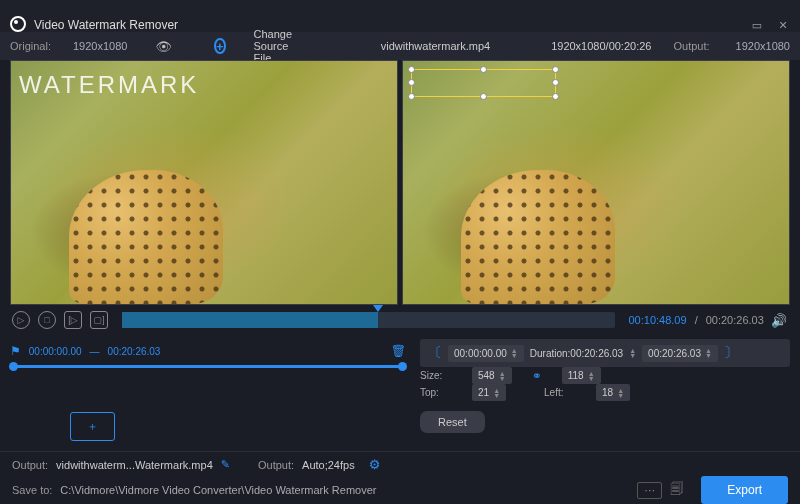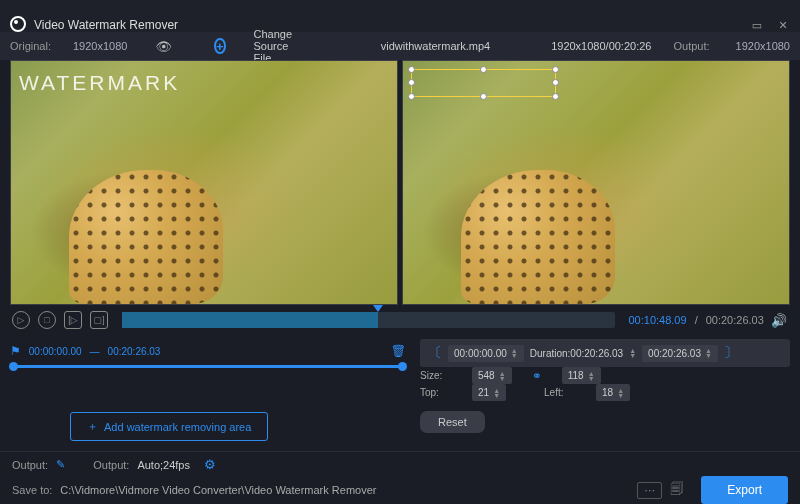--- a/index.html
+++ b/index.html
@@ -15,21 +15,21 @@
 .toolbar .eye{margin-left:6px;color:#bbb;font-size:13px}
 .toolbar .plus{width:16px;height:16px;border:2px solid #2d8cf0;border-radius:50%;display:flex;align-items:center;justify-content:center;color:#2d8cf0;font-size:13px;margin-left:20px;font-weight:bold}
 .toolbar .changesrc{color:#ccc;margin-left:6px}
 .toolbar .fname{margin-left:50px;color:#ccc}
 .toolbar .res{margin-left:39px;color:#ccc}
 .toolbar .outlabel{margin-left:auto;color:#999}
 .previewrow{height:245px;display:flex;padding:0 10px;gap:4px}
 .vpane{flex:1;position:relative;border:1px solid #3a3d45;overflow:hidden}
 .vpane .img{position:absolute;inset:0;background:linear-gradient(135deg,#8a9b4f 0%,#a8b05e 20%,#9ca03c 45%,#b4ae5b 60%,#989c3e 100%)}
 .vpane .img::before{content:'';position:absolute;inset:0;background:radial-gradient(ellipse at 40% 60%,rgba(200,160,80,0.6) 0%,transparent 40%),radial-gradient(ellipse at 30% 70%,rgba(80,50,20,0.5) 0%,transparent 25%)}
-.vpane .wmtext{position:absolute;top:10px;left:8px;color:rgba(255,255,255,0.85);font-size:21px;letter-spacing:3px;font-weight:300}
+.vpane .wmtext{position:absolute;top:10px;left:8px;color:rgba(255,255,255,0.85);font-size:24px;letter-spacing:3px;font-weight:300}
 .vpane .selbox{position:absolute;top:8px;left:8px;width:145px;height:28px;border:1px solid #f5d040}
 .vpane .selbox .handle{position:absolute;width:7px;height:7px;background:#fff;border:1px solid #888;border-radius:50%}
 .cheetah{position:absolute;bottom:0;left:15%;width:40%;height:55%;background:radial-gradient(circle at 30% 30%,#e8c070 0%,#d4a850 40%,#b8903c 100%);border-radius:50% 45% 20% 10%}
 .cheetah::after{content:'';position:absolute;inset:0;background-image:radial-gradient(circle,#3a2810 2px,transparent 3px);background-size:14px 14px;opacity:0.7;border-radius:inherit}
 .controls{height:30px;display:flex;align-items:center;padding:0 12px;gap:8px}
 .ctlbtn{width:18px;height:18px;border:1.5px solid #888;border-radius:50%;display:flex;align-items:center;justify-content:center;color:#888;font-size:9px;cursor:pointer}
 .timeline{flex:1;height:16px;background:#2a3340;position:relative;border-radius:2px;margin:0 6px}
 .timeline .prog{position:absolute;left:0;top:0;bottom:0;width:52%;background:#1f6a95}
 .timeline .marker{position:absolute;top:-7px;left:52%;transform:translateX(-50%);width:0;height:0;border-left:5px solid transparent;border-right:5px solid transparent;border-top:7px solid #2d8cf0}
 .timestr{color:#2d8cf0}
@@ -133,21 +133,20 @@
     <div class="segbar">
       <span class="flag">⚑</span>
       <span class="segtxt">00:00:00.00</span>
       <span class="segtxt">—</span>
       <span class="segtxt">00:20:26.03</span>
       <span class="trash">🗑</span>
     </div>
     <div class="segline"></div>
     <div class="addwm">
       <span>＋</span>
-      <span>Add watermark removing area</span>
     </div>
   </div>
   <div class="rightpanel">
     <div class="timebox">
       <span class="bracket">〔</span>
       <div class="numfield">
           <span>00:00:00.00</span>
           <div class="spinners">
             <span>▲</span>
             <span>▼</span>
@@ -202,20 +201,21 @@
             <span>▼</span>
           </div>
         </div>
     </div>
     <div class="resetbtn">Reset</div>
   </div>
 </div>
 
 <div class="outrow">
   <span class="lbl">Output:</span>
+  <span class="val">vidwithwaterm...Watermark.mp4</span>
   <span class="pen">✎</span>
   <span class="lbl" style="margin-left:20px">Output:</span>
   <span class="val">Auto;24fps</span>
   <span class="gear">⚙</span>
 </div>
 
 <div class="saverow">
   <span class="lbl">Save to:</span>
   <span class="path">C:\Vidmore\Vidmore Video Converter\Video Watermark Remover</span>
   <span class="dots">⋯</span>

